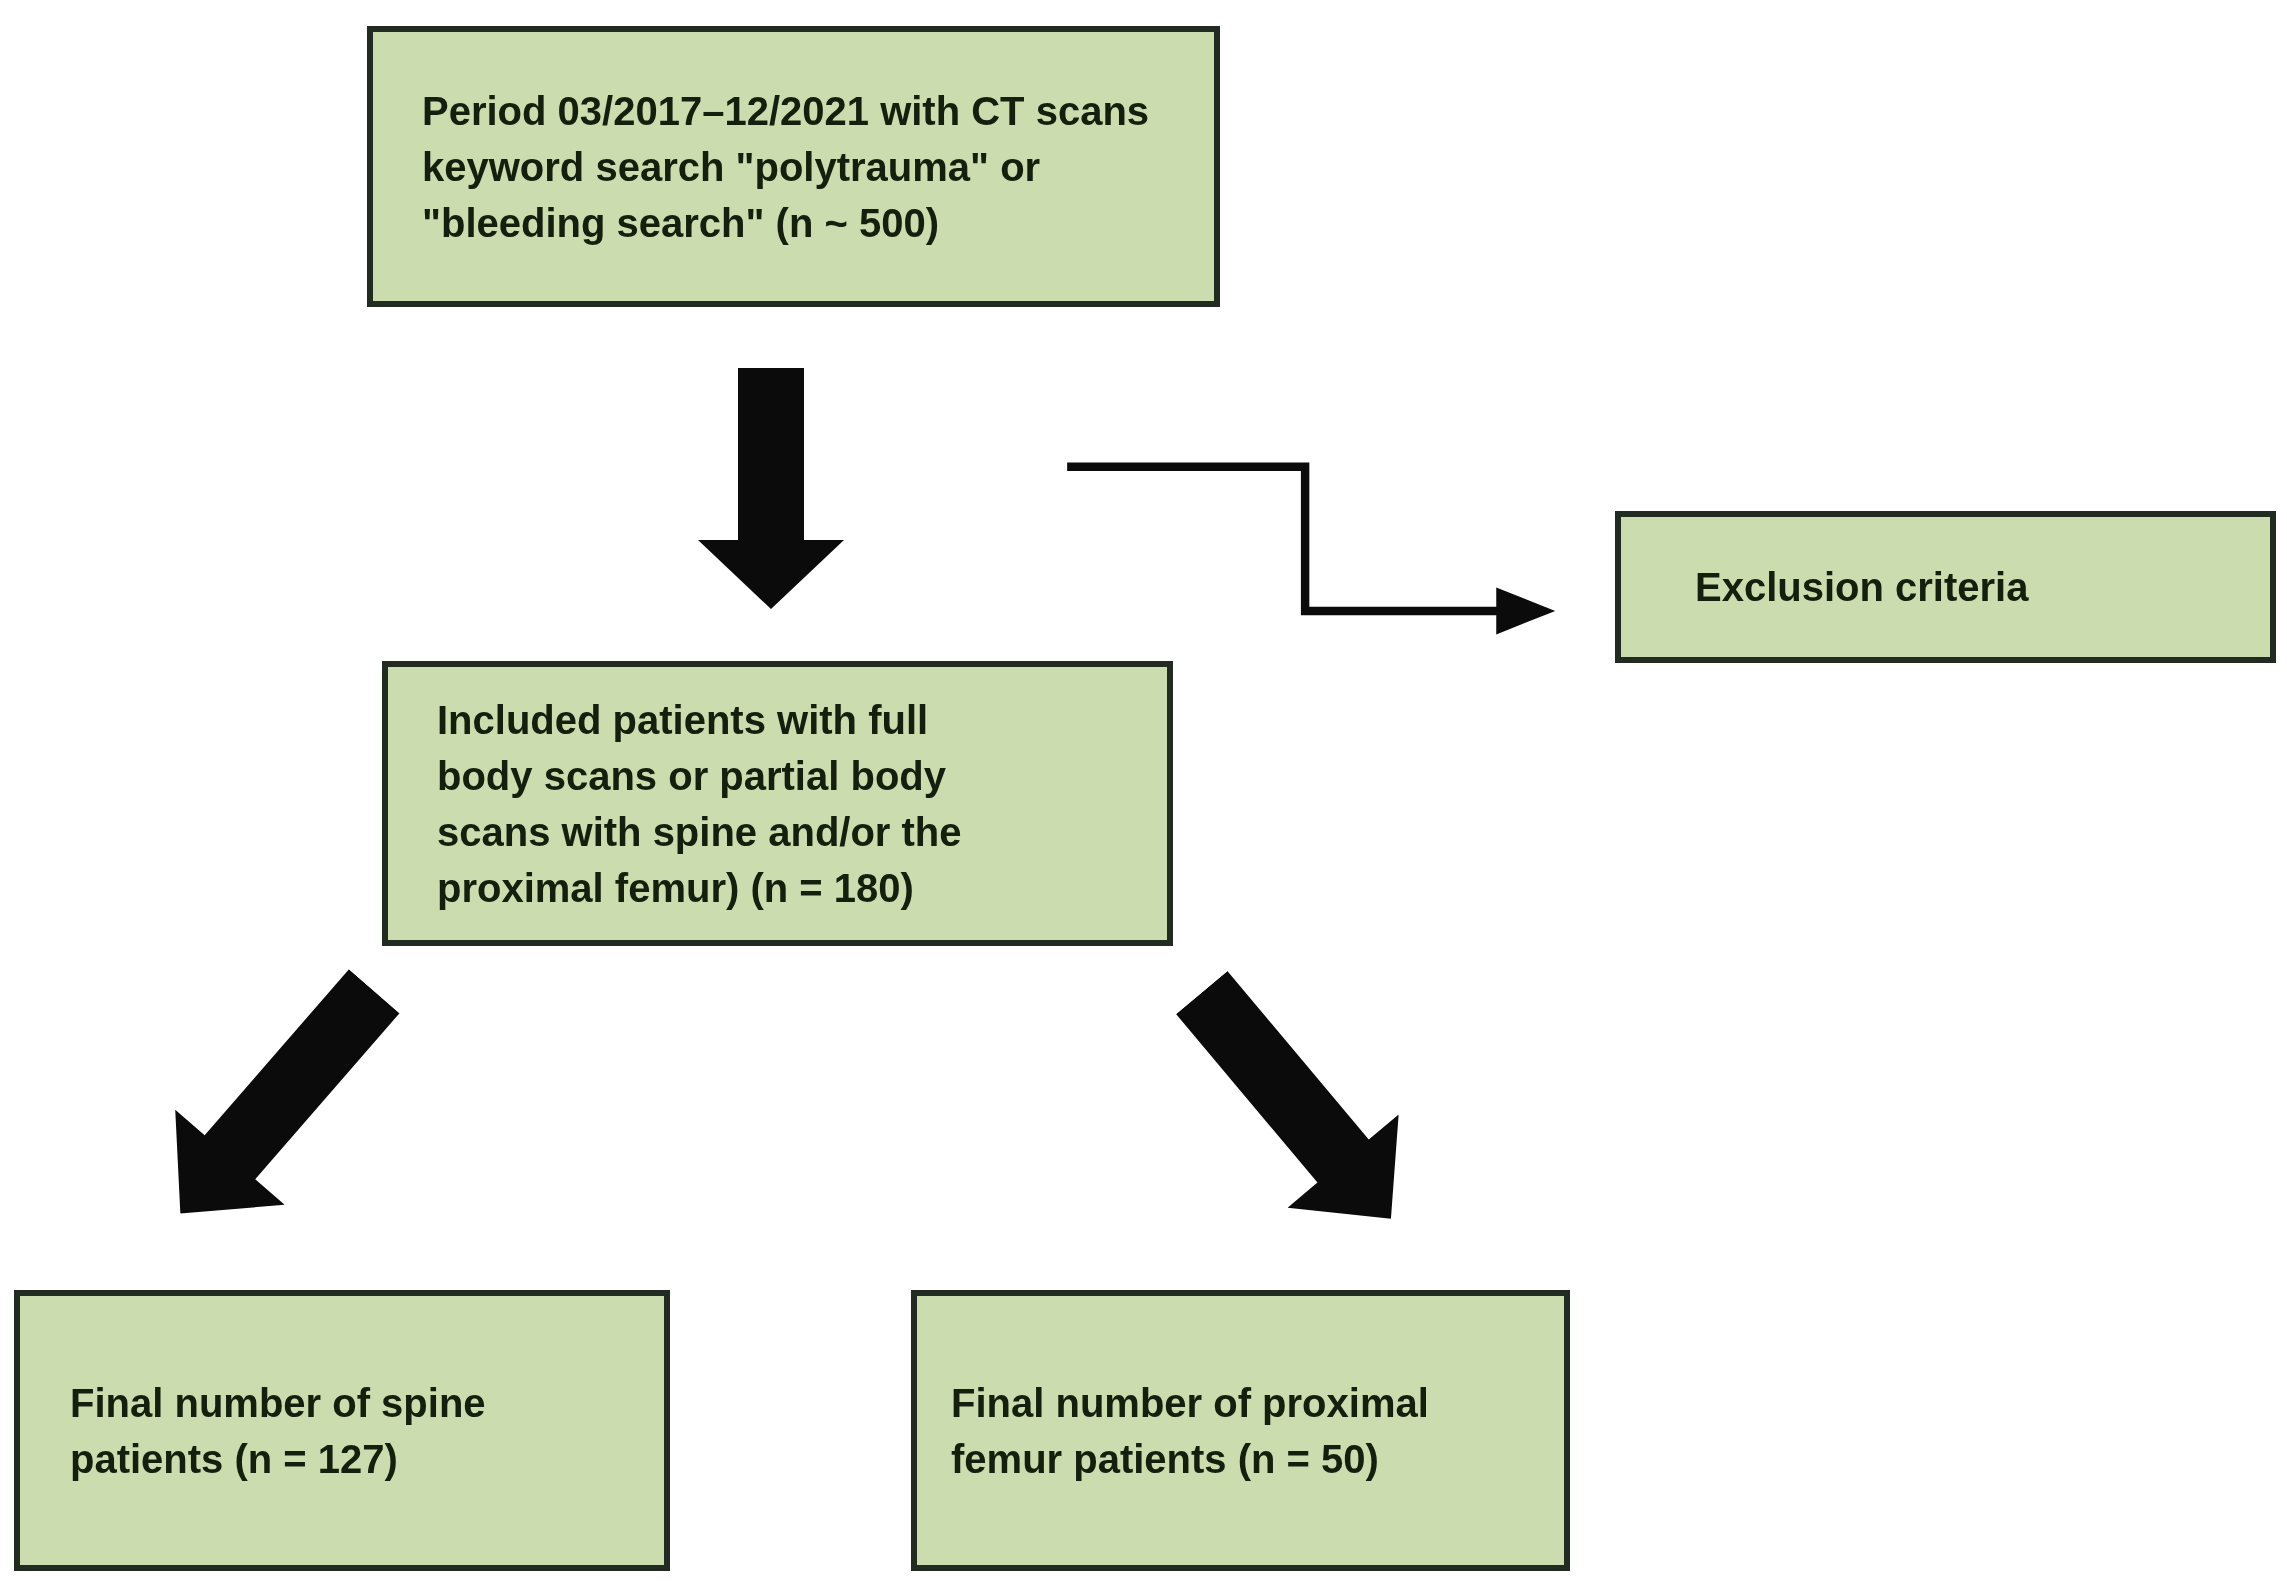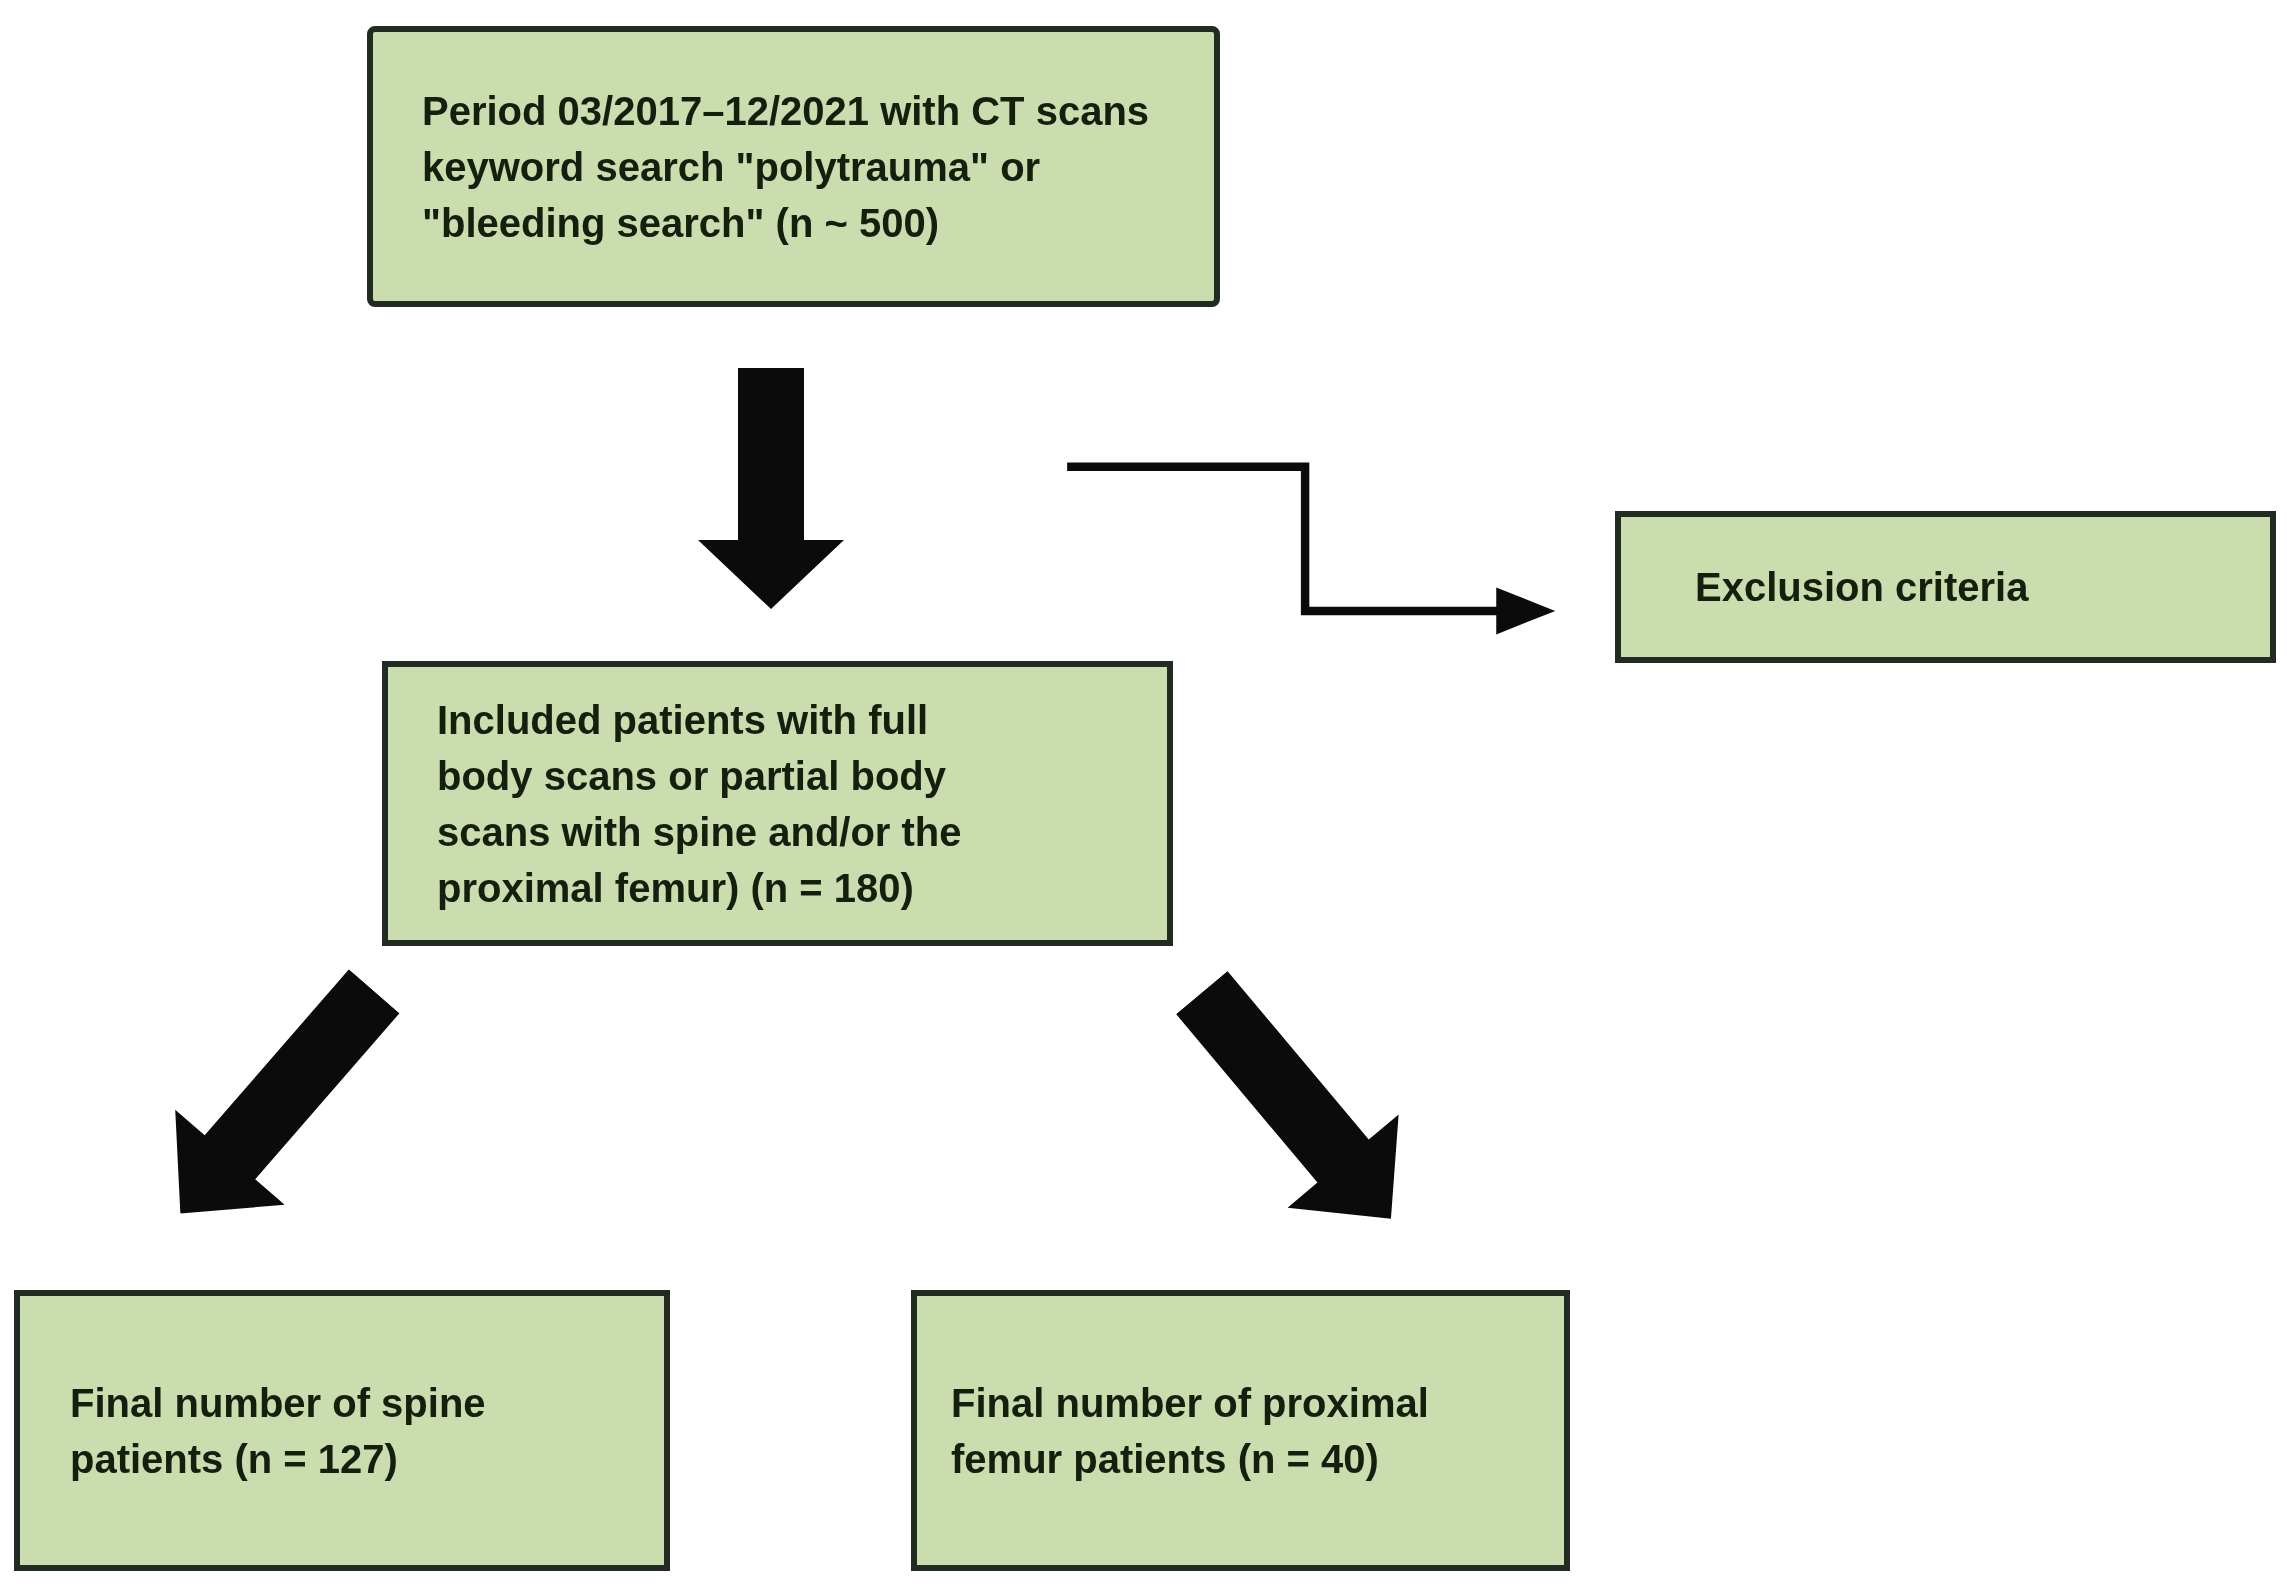--- a/index.html
+++ b/index.html
@@ -25,21 +25,21 @@
   }
   .node-label {
     font-weight: bold;
     font-size: 40px;
     line-height: 56px;
     color: #141f0d;
     white-space: pre-line;
     text-align: left;
   }
   
-  .node-source   { left: 367px;  top: 26px;   width: 853px; height: 281px; padding-left: 49px; border-radius: 8px; }
+  .node-source   { left: 367px;  top: 26px;   width: 853px; height: 281px; padding-left: 49px; }
   .node-exclusion{ left: 1615px; top: 511px;  width: 661px; height: 152px; padding-left: 74px; }
   .node-included { left: 382px;  top: 661px;  width: 791px; height: 285px; padding-left: 49px; }
   .node-spine    { left: 14px;   top: 1290px; width: 656px; height: 281px; padding-left: 50px; }
   .node-femur    { left: 911px;  top: 1290px; width: 659px; height: 281px; padding-left: 34px; }
 
   
   .block-arrow {
     position: absolute;
     background: #0b0b0b;
   }
@@ -95,17 +95,17 @@
   <div class="block-arrow arrow-diag arrow-diag-left"></div>
   <div class="block-arrow arrow-diag arrow-diag-right"></div>
 
   <div class="node node-spine">
     <div class="node-label">Final number of spine
 patients (n = 127)</div>
   </div>
 
   <div class="node node-femur">
     <div class="node-label">Final number of proximal
-femur patients (n = 40)</div>
+femur patients (n = 50)</div>
   </div>
 
 </div>
 
 
 </body></html>

